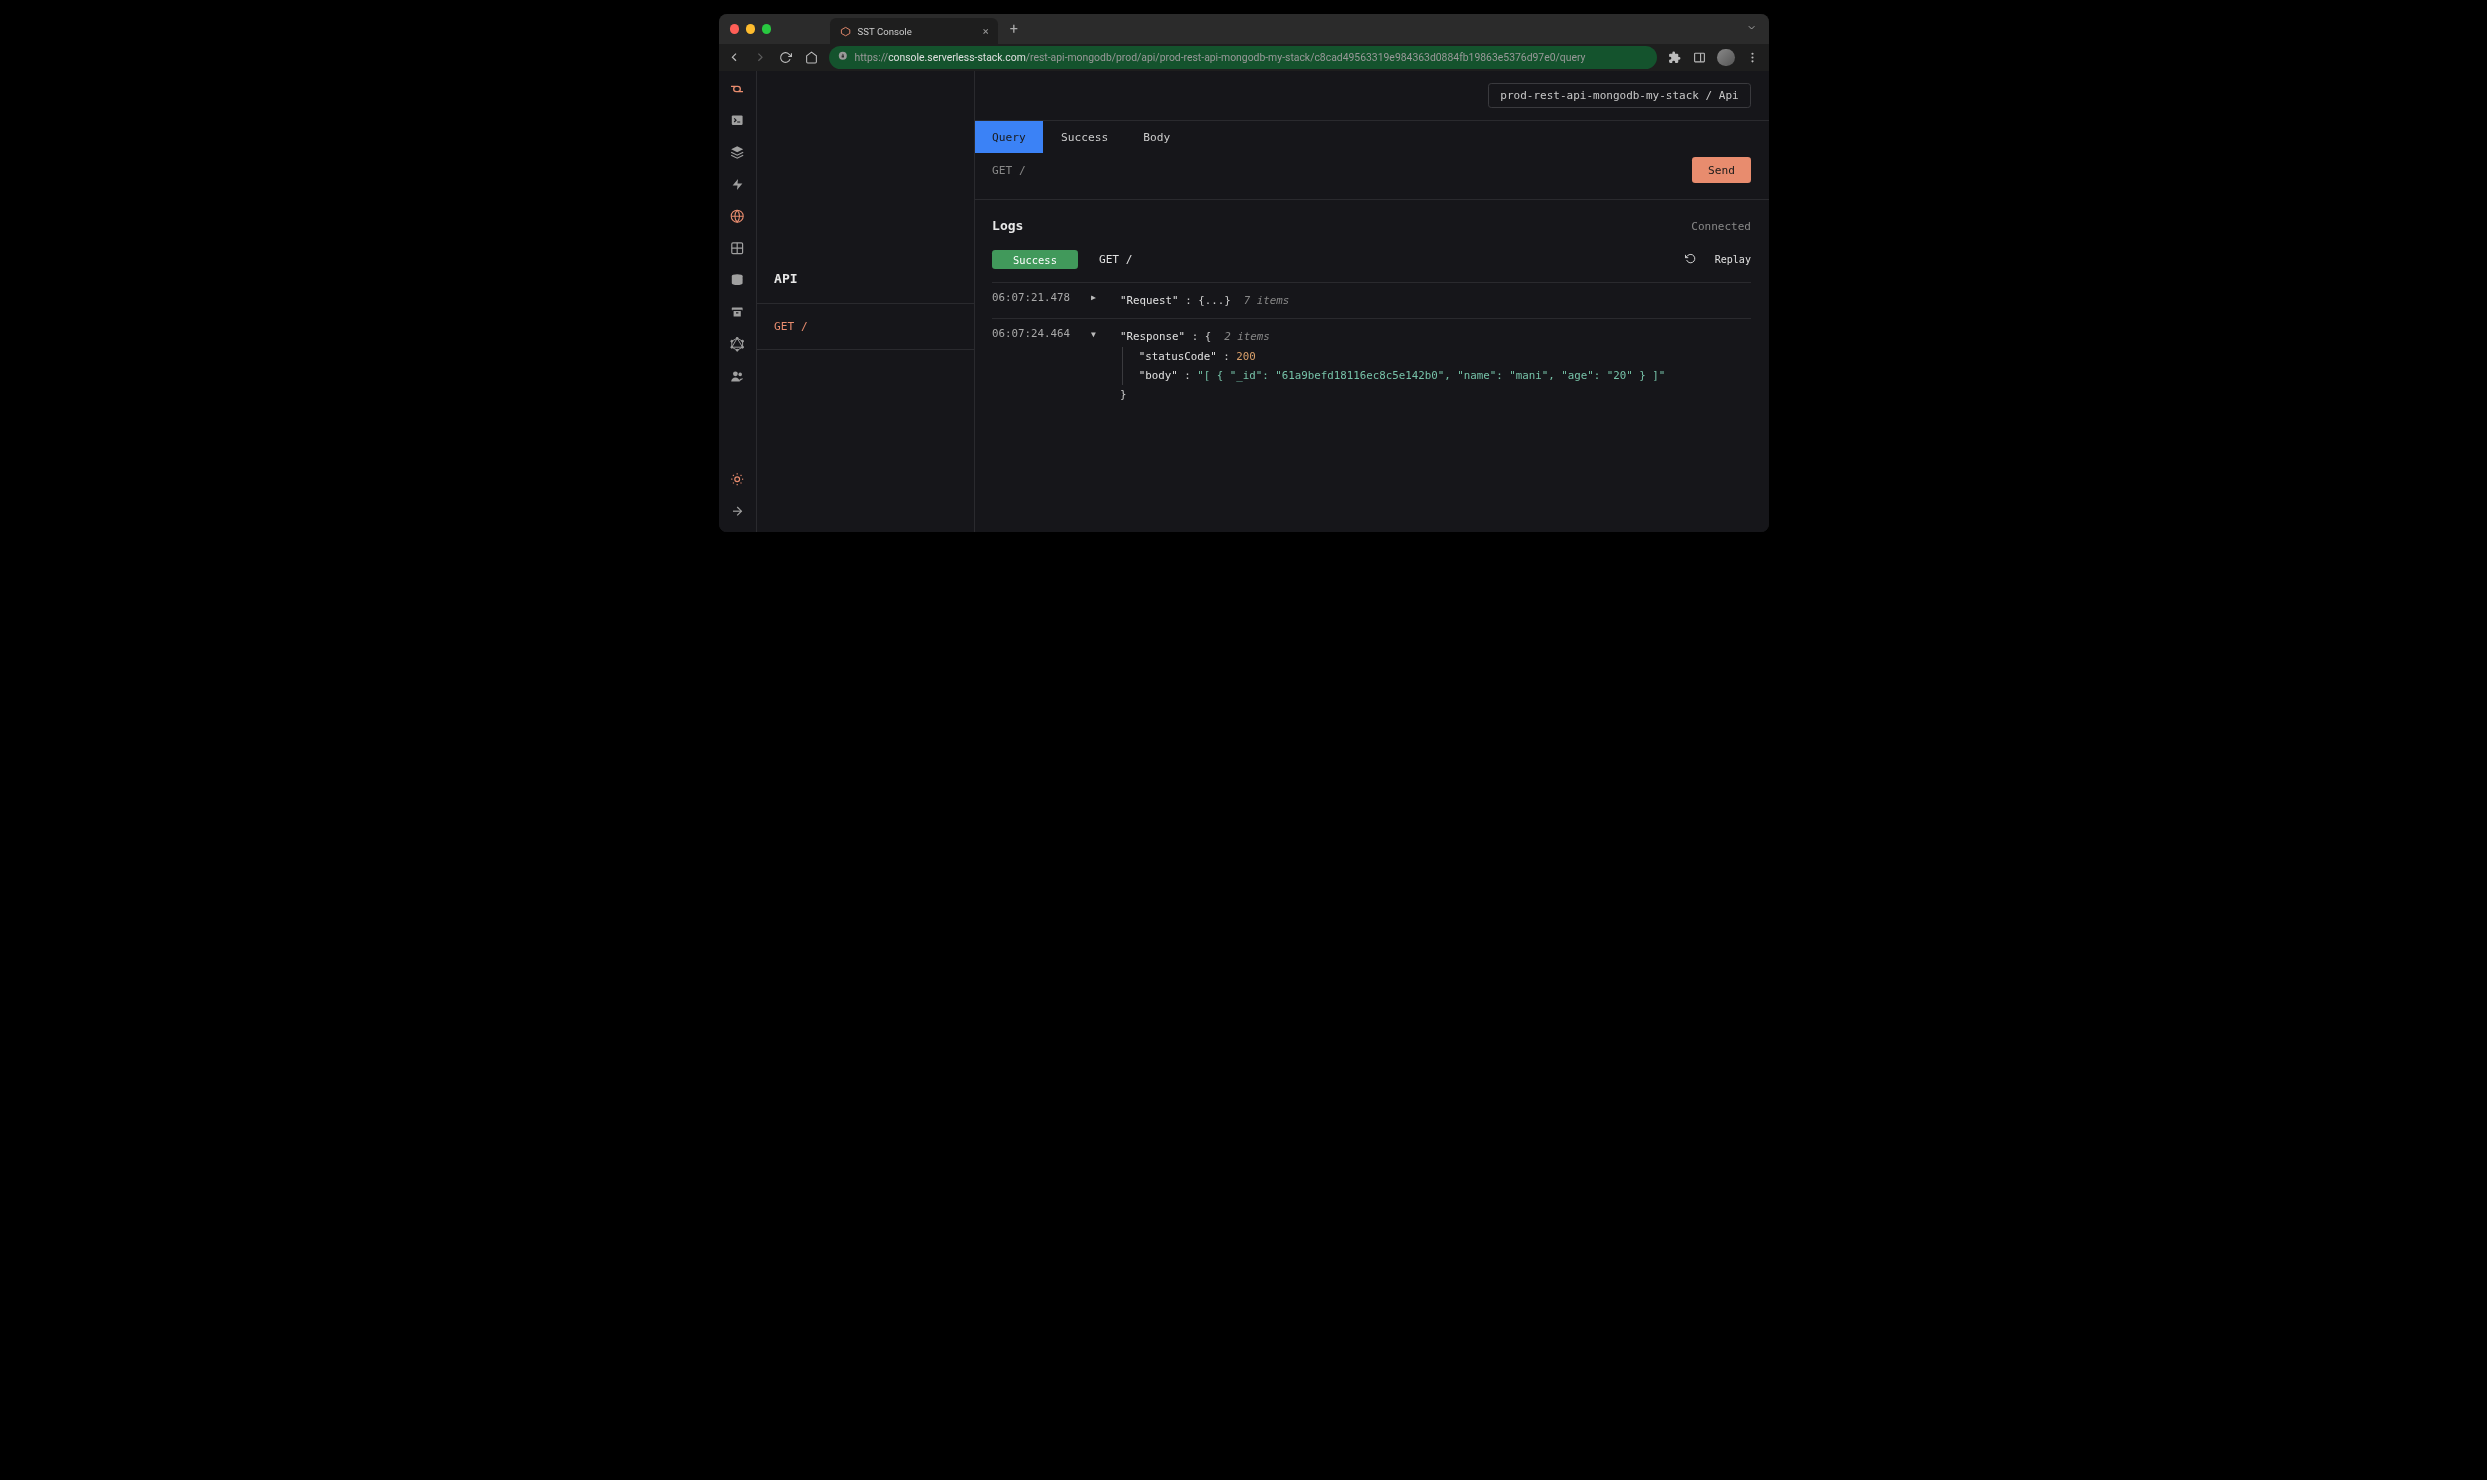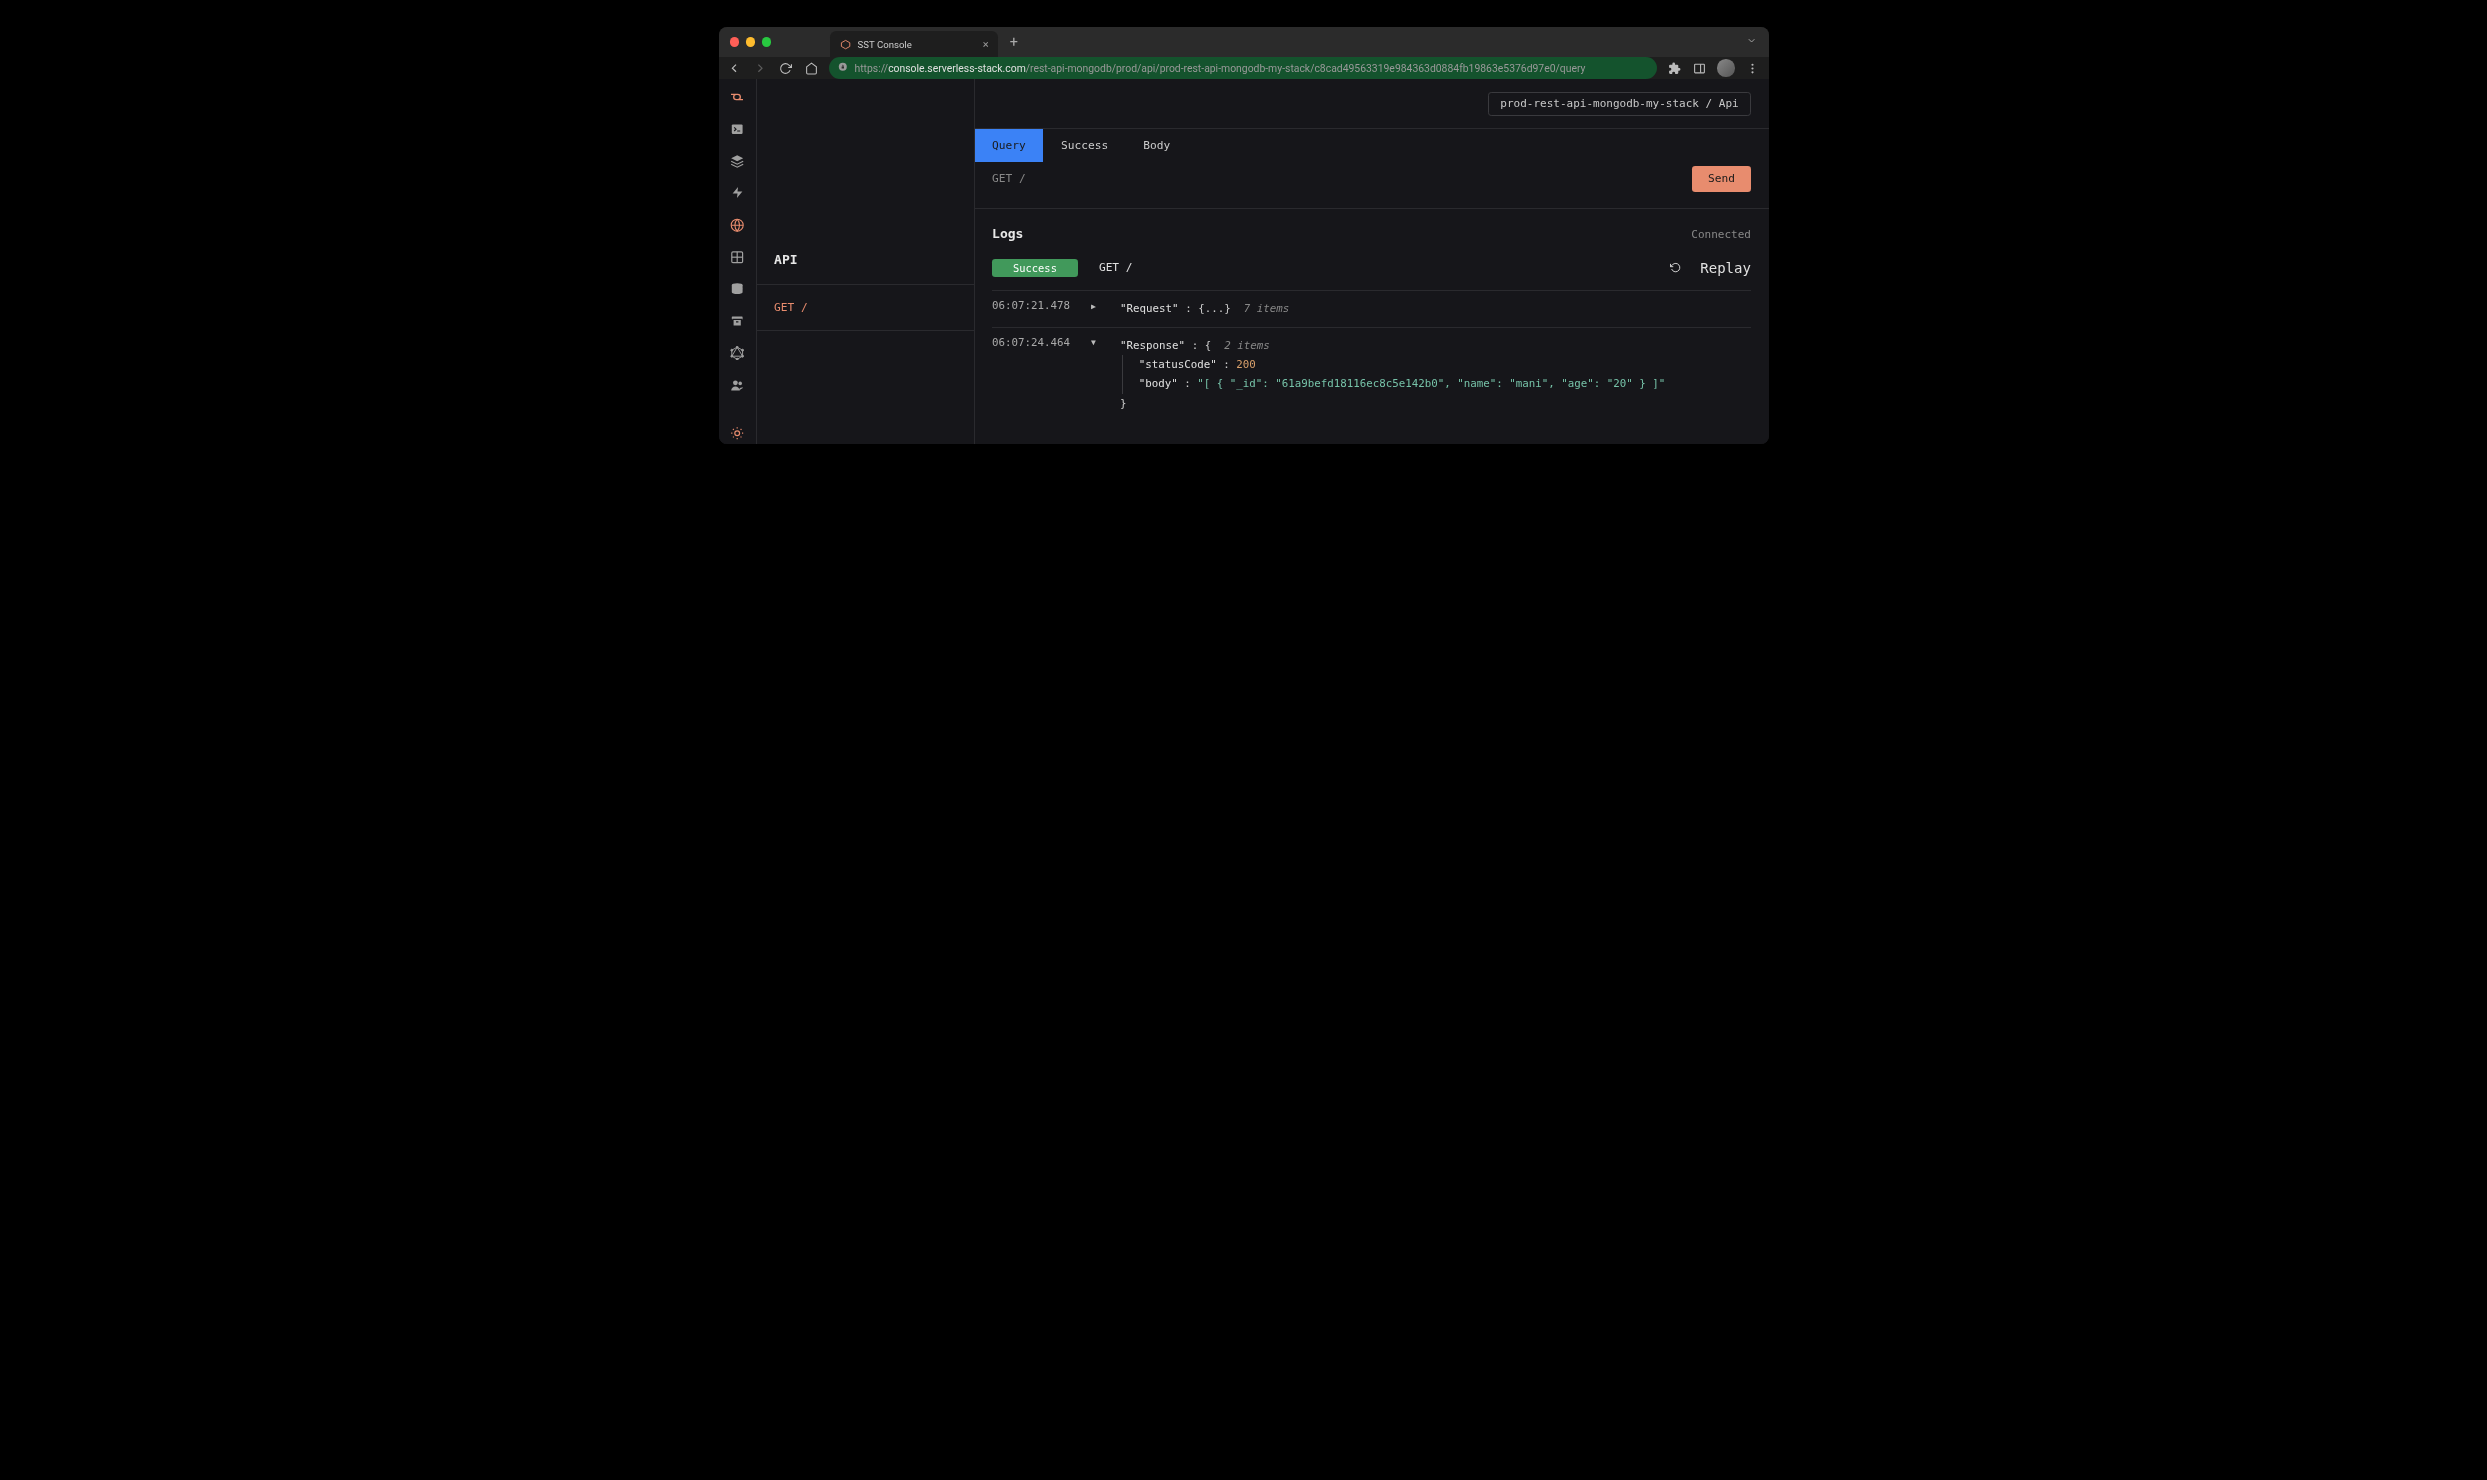--- a/index.html
+++ b/index.html
@@ -9,27 +9,27 @@
     font-size: 11.2px;
     color: #e0e0e0;
     height: 100vh;
     display: flex;
     align-items: flex-start;
     justify-content: center;
     overflow: hidden;
   }
   .window {
     width: 1050px;
-    height: 417px;
+    height: 518px;
     background: #1a1a1a;
     border-radius: 8px;
     overflow: hidden;
     display: flex;
     flex-direction: column;
-    margin-top: 27px;
+    margin-top: 14px;
     box-shadow: 0 16px 48px rgba(0,0,0,0.6);
   }
   
   .titlebar {
     height: 30px;
     background: #2b2b2b;
     display: flex;
     align-items: center;
     position: relative;
   }
@@ -265,21 +265,21 @@
     font-family: "SFMono-Regular", ui-monospace, Menlo, monospace;
     font-size: 11.2px;
     color: #e0e0e0;
   }
   .replay {
     margin-left: auto;
     display: flex;
     align-items: center;
     gap: 19px;
     font-family: "SFMono-Regular", ui-monospace, Menlo, monospace;
-    font-size: 14px;
+    font-size: 10px;
     color: #e0e0e0;
     cursor: pointer;
   }
   .log-line {
     display: flex;
     gap: 21px;
     font-family: "SFMono-Regular", ui-monospace, Menlo, monospace;
     font-size: 10.8px;
     padding: 8px 0;
     border-top: 0.8px solid #2a2a2e;

